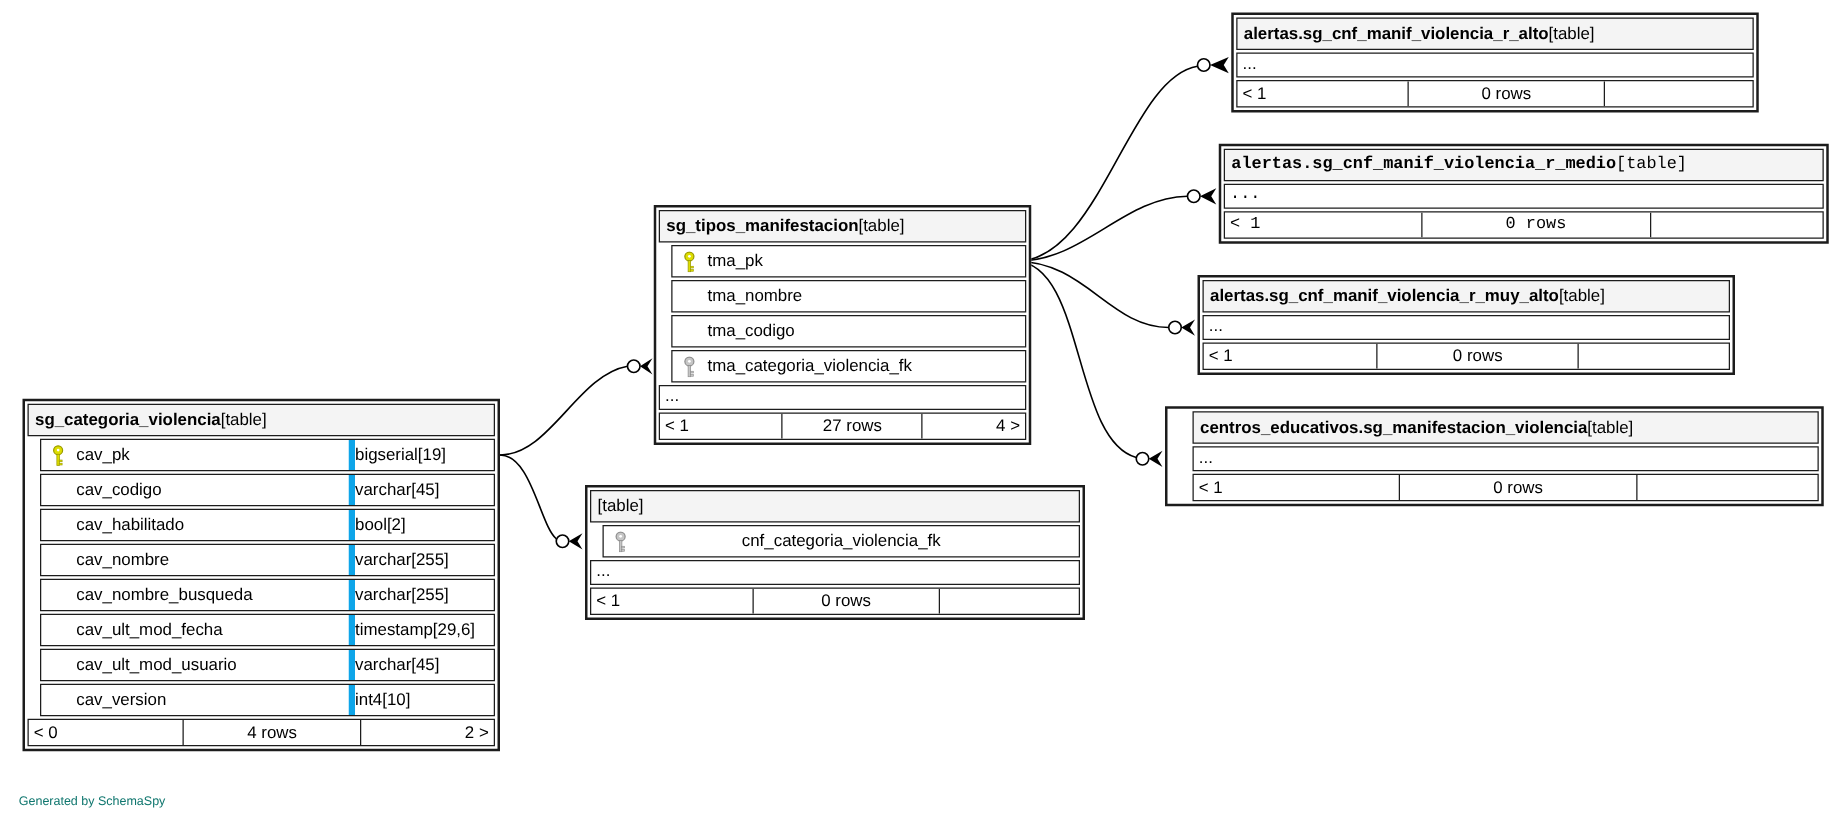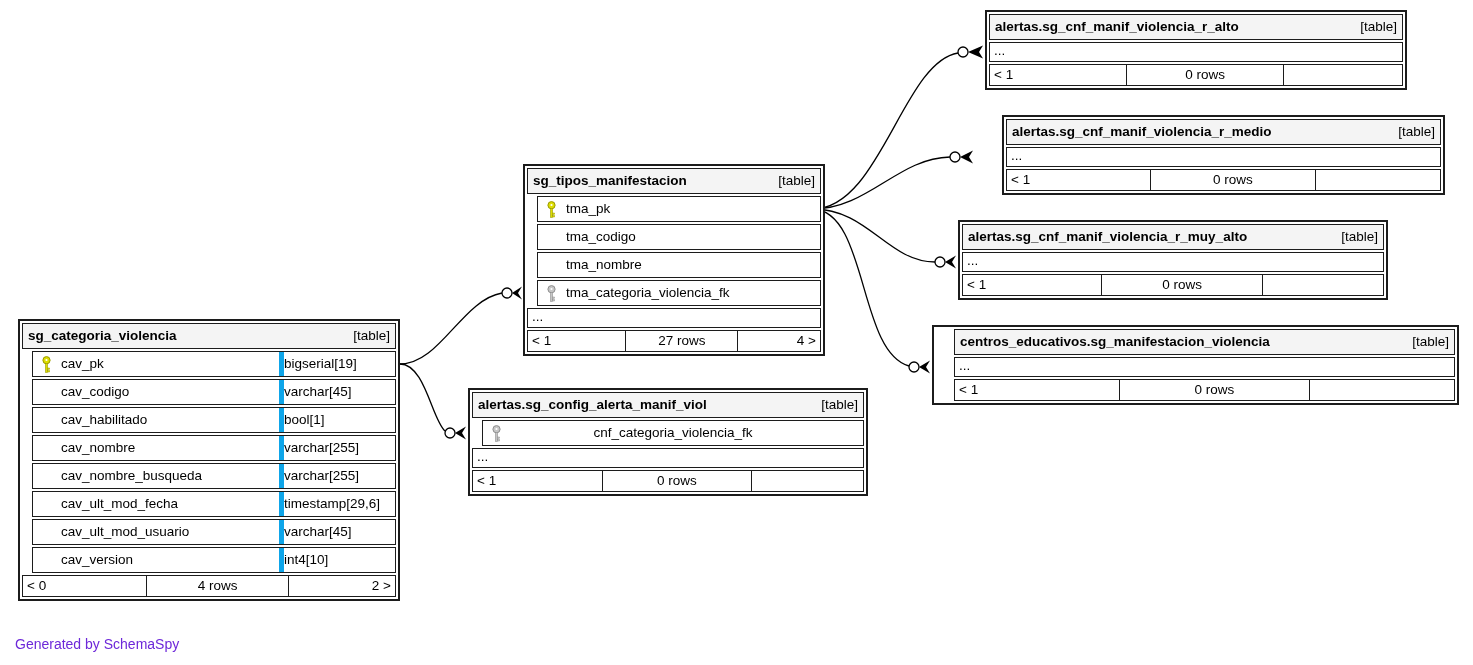--- a/index.html
+++ b/index.html
@@ -24,39 +24,39 @@
   .cell{
     border:1px solid #1c1c1c;
     background:#fff;
     height:24px;line-height:24px;
     box-sizing:content-box;
     white-space:nowrap;
     overflow:hidden;
   }
   .hdr{
     background:#f4f4f4;
-    display:flex;justify-content:space-between;align-items:center;
+    display:flex;justify-content:flex-start;align-items:center;
     padding:0 5px;
   }
   .hdr .tname{font-weight:bold;}
   .hdr .ttag{font-weight:normal;}
   .crow{position:relative;display:flex;margin-left:10px;}
   .cname{padding-left:28px;flex:1 1 auto;}
   .ctype{border-left:5px solid #0ea5e9;padding-left:0;flex:0 0 124px;}
   .t0 .cname{flex:0 0 218px;}
   .centered .cname{padding-left:0;text-align:center;}
   .keyicon{position:absolute;left:9px;top:4px;width:9px;height:17px;}
   .ell{height:18px;line-height:16px;padding-left:4px;}
   .foot{height:20px;line-height:20px;display:flex;padding:0;}
   .foot .fl{flex:0 0 32%;padding-left:4px;border-right:1px solid #1c1c1c;}
   .foot .fc{flex:0 0 38%;text-align:center;border-right:1px solid #1c1c1c;}
   .foot .fr{flex:1 1 auto;text-align:right;padding-right:4px;}
   .credit{
     position:absolute;left:15px;top:636px;z-index:2;
-    font-size:14px;color:#6d28d9;
+    font-size:10px;color:#0f766e;
   }
 </style>
 </head>
 <body>
 
 <div id="canvas">
 
   <svg class="rel" width="1473" height="665">
     <g fill="none" stroke="#000" stroke-width="1.3">
       <path d="M 400 364 C 440 364 462 300 502 293"></path>
@@ -99,21 +99,21 @@
         </svg>
       <span class="cname">cav_pk</span>
       <span class="ctype">bigserial[19]</span>
     </div>
     <div class="cell crow">
       <span class="cname">cav_codigo</span>
       <span class="ctype">varchar[45]</span>
     </div>
     <div class="cell crow">
       <span class="cname">cav_habilitado</span>
-      <span class="ctype">bool[1]</span>
+      <span class="ctype">bool[2]</span>
     </div>
     <div class="cell crow">
       <span class="cname">cav_nombre</span>
       <span class="ctype">varchar[255]</span>
     </div>
     <div class="cell crow">
       <span class="cname">cav_nombre_busqueda</span>
       <span class="ctype">varchar[255]</span>
     </div>
     <div class="cell crow">
@@ -144,24 +144,24 @@
       <svg class="keyicon" viewBox="0 0 9 17">
           <circle cx="4.5" cy="4.2" r="3.6" fill="#dede00" stroke="#9a9a00" stroke-width="1"></circle>
           <circle cx="4.5" cy="4" r="1.1" fill="#fff"></circle>
           <rect x="3.5" y="7.4" width="2" height="9" fill="#dede00" stroke="#9a9a00" stroke-width="0.6"></rect>
           <rect x="5.3" y="12" width="2.4" height="1.4" fill="#dede00" stroke="#9a9a00" stroke-width="0.5"></rect>
           <rect x="5.3" y="14.6" width="2.4" height="1.4" fill="#dede00" stroke="#9a9a00" stroke-width="0.5"></rect>
         </svg>
       <span class="cname">tma_pk</span>
     </div>
     <div class="cell crow">
+      <span class="cname">tma_nombre</span>
+    </div>
+    <div class="cell crow">
       <span class="cname">tma_codigo</span>
-    </div>
-    <div class="cell crow">
-      <span class="cname">tma_nombre</span>
     </div>
     <div class="cell crow">
       <svg class="keyicon" viewBox="0 0 9 17">
           <circle cx="4.5" cy="4.2" r="3.6" fill="#c6c6c6" stroke="#8f8f8f" stroke-width="1"></circle>
           <circle cx="4.5" cy="4" r="1.1" fill="#fff"></circle>
           <rect x="3.5" y="7.4" width="2" height="9" fill="#c6c6c6" stroke="#8f8f8f" stroke-width="0.6"></rect>
           <rect x="5.3" y="12" width="2.4" height="1.4" fill="#c6c6c6" stroke="#8f8f8f" stroke-width="0.5"></rect>
           <rect x="5.3" y="14.6" width="2.4" height="1.4" fill="#c6c6c6" stroke="#8f8f8f" stroke-width="0.5"></rect>
         </svg>
       <span class="cname">tma_categoria_violencia_fk</span>
@@ -169,21 +169,20 @@
     <div class="cell ell">...</div>
     <div class="cell foot">
       <span class="fl">&lt; 1</span>
       <span class="fc">27 rows</span>
       <span class="fr">4 &gt;</span>
     </div>
   </div>
 
   <div class="tbl" style="left:468px;top:388px;width:400px;">
     <div class="cell hdr">
-      <span class="tname">alertas.sg_config_alerta_manif_viol</span>
       <span class="ttag">[table]</span>
     </div>
     <div class="cell crow centered">
       <svg class="keyicon" viewBox="0 0 9 17">
           <circle cx="4.5" cy="4.2" r="3.6" fill="#c6c6c6" stroke="#8f8f8f" stroke-width="1"></circle>
           <circle cx="4.5" cy="4" r="1.1" fill="#fff"></circle>
           <rect x="3.5" y="7.4" width="2" height="9" fill="#c6c6c6" stroke="#8f8f8f" stroke-width="0.6"></rect>
           <rect x="5.3" y="12" width="2.4" height="1.4" fill="#c6c6c6" stroke="#8f8f8f" stroke-width="0.5"></rect>
           <rect x="5.3" y="14.6" width="2.4" height="1.4" fill="#c6c6c6" stroke="#8f8f8f" stroke-width="0.5"></rect>
         </svg>
@@ -203,21 +202,21 @@
       <span class="ttag">[table]</span>
     </div>
     <div class="cell ell">...</div>
     <div class="cell foot">
       <span class="fl">&lt; 1</span>
       <span class="fc">0 rows</span>
       <span class="fr"></span>
     </div>
   </div>
 
-  <div class="tbl" style="left:1002px;top:115px;width:443px;">
+  <div class="tbl" style="left:975px;top:115px;width:488px;font-family:Liberation Mono, monospace;">
     <div class="cell hdr">
       <span class="tname">alertas.sg_cnf_manif_violencia_r_medio</span>
       <span class="ttag">[table]</span>
     </div>
     <div class="cell ell">...</div>
     <div class="cell foot">
       <span class="fl">&lt; 1</span>
       <span class="fc">0 rows</span>
       <span class="fr"></span>
     </div>

